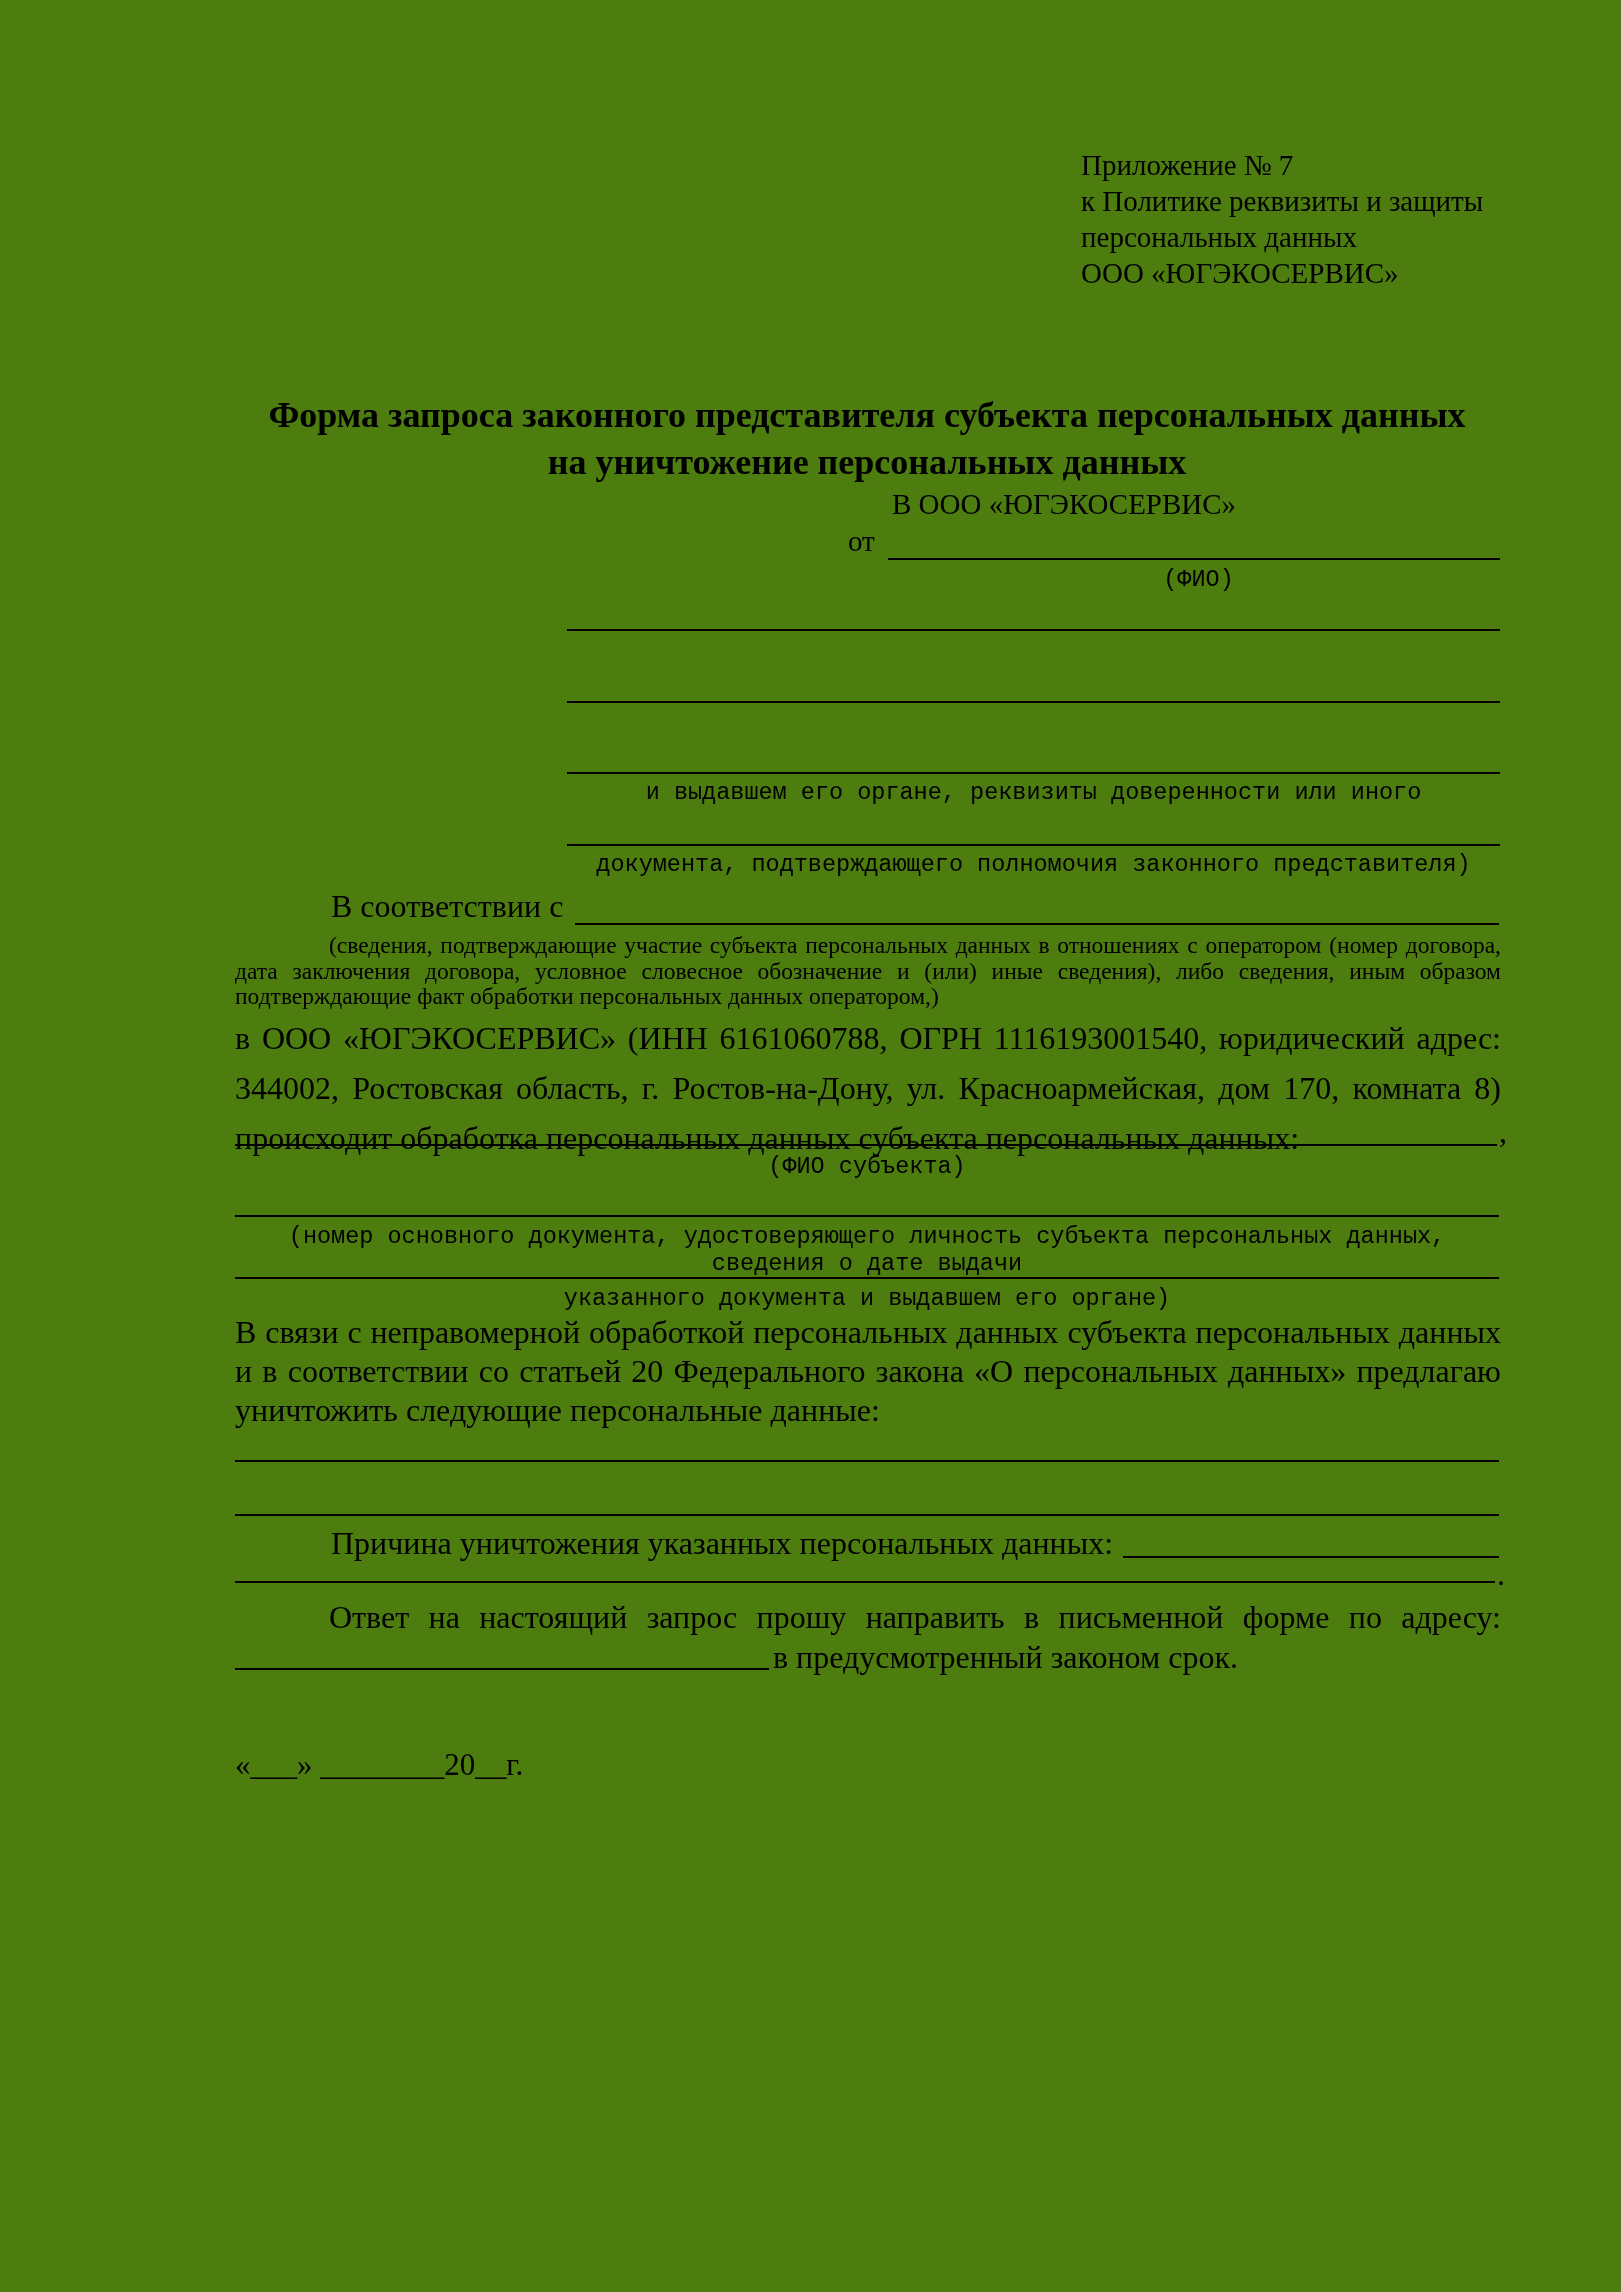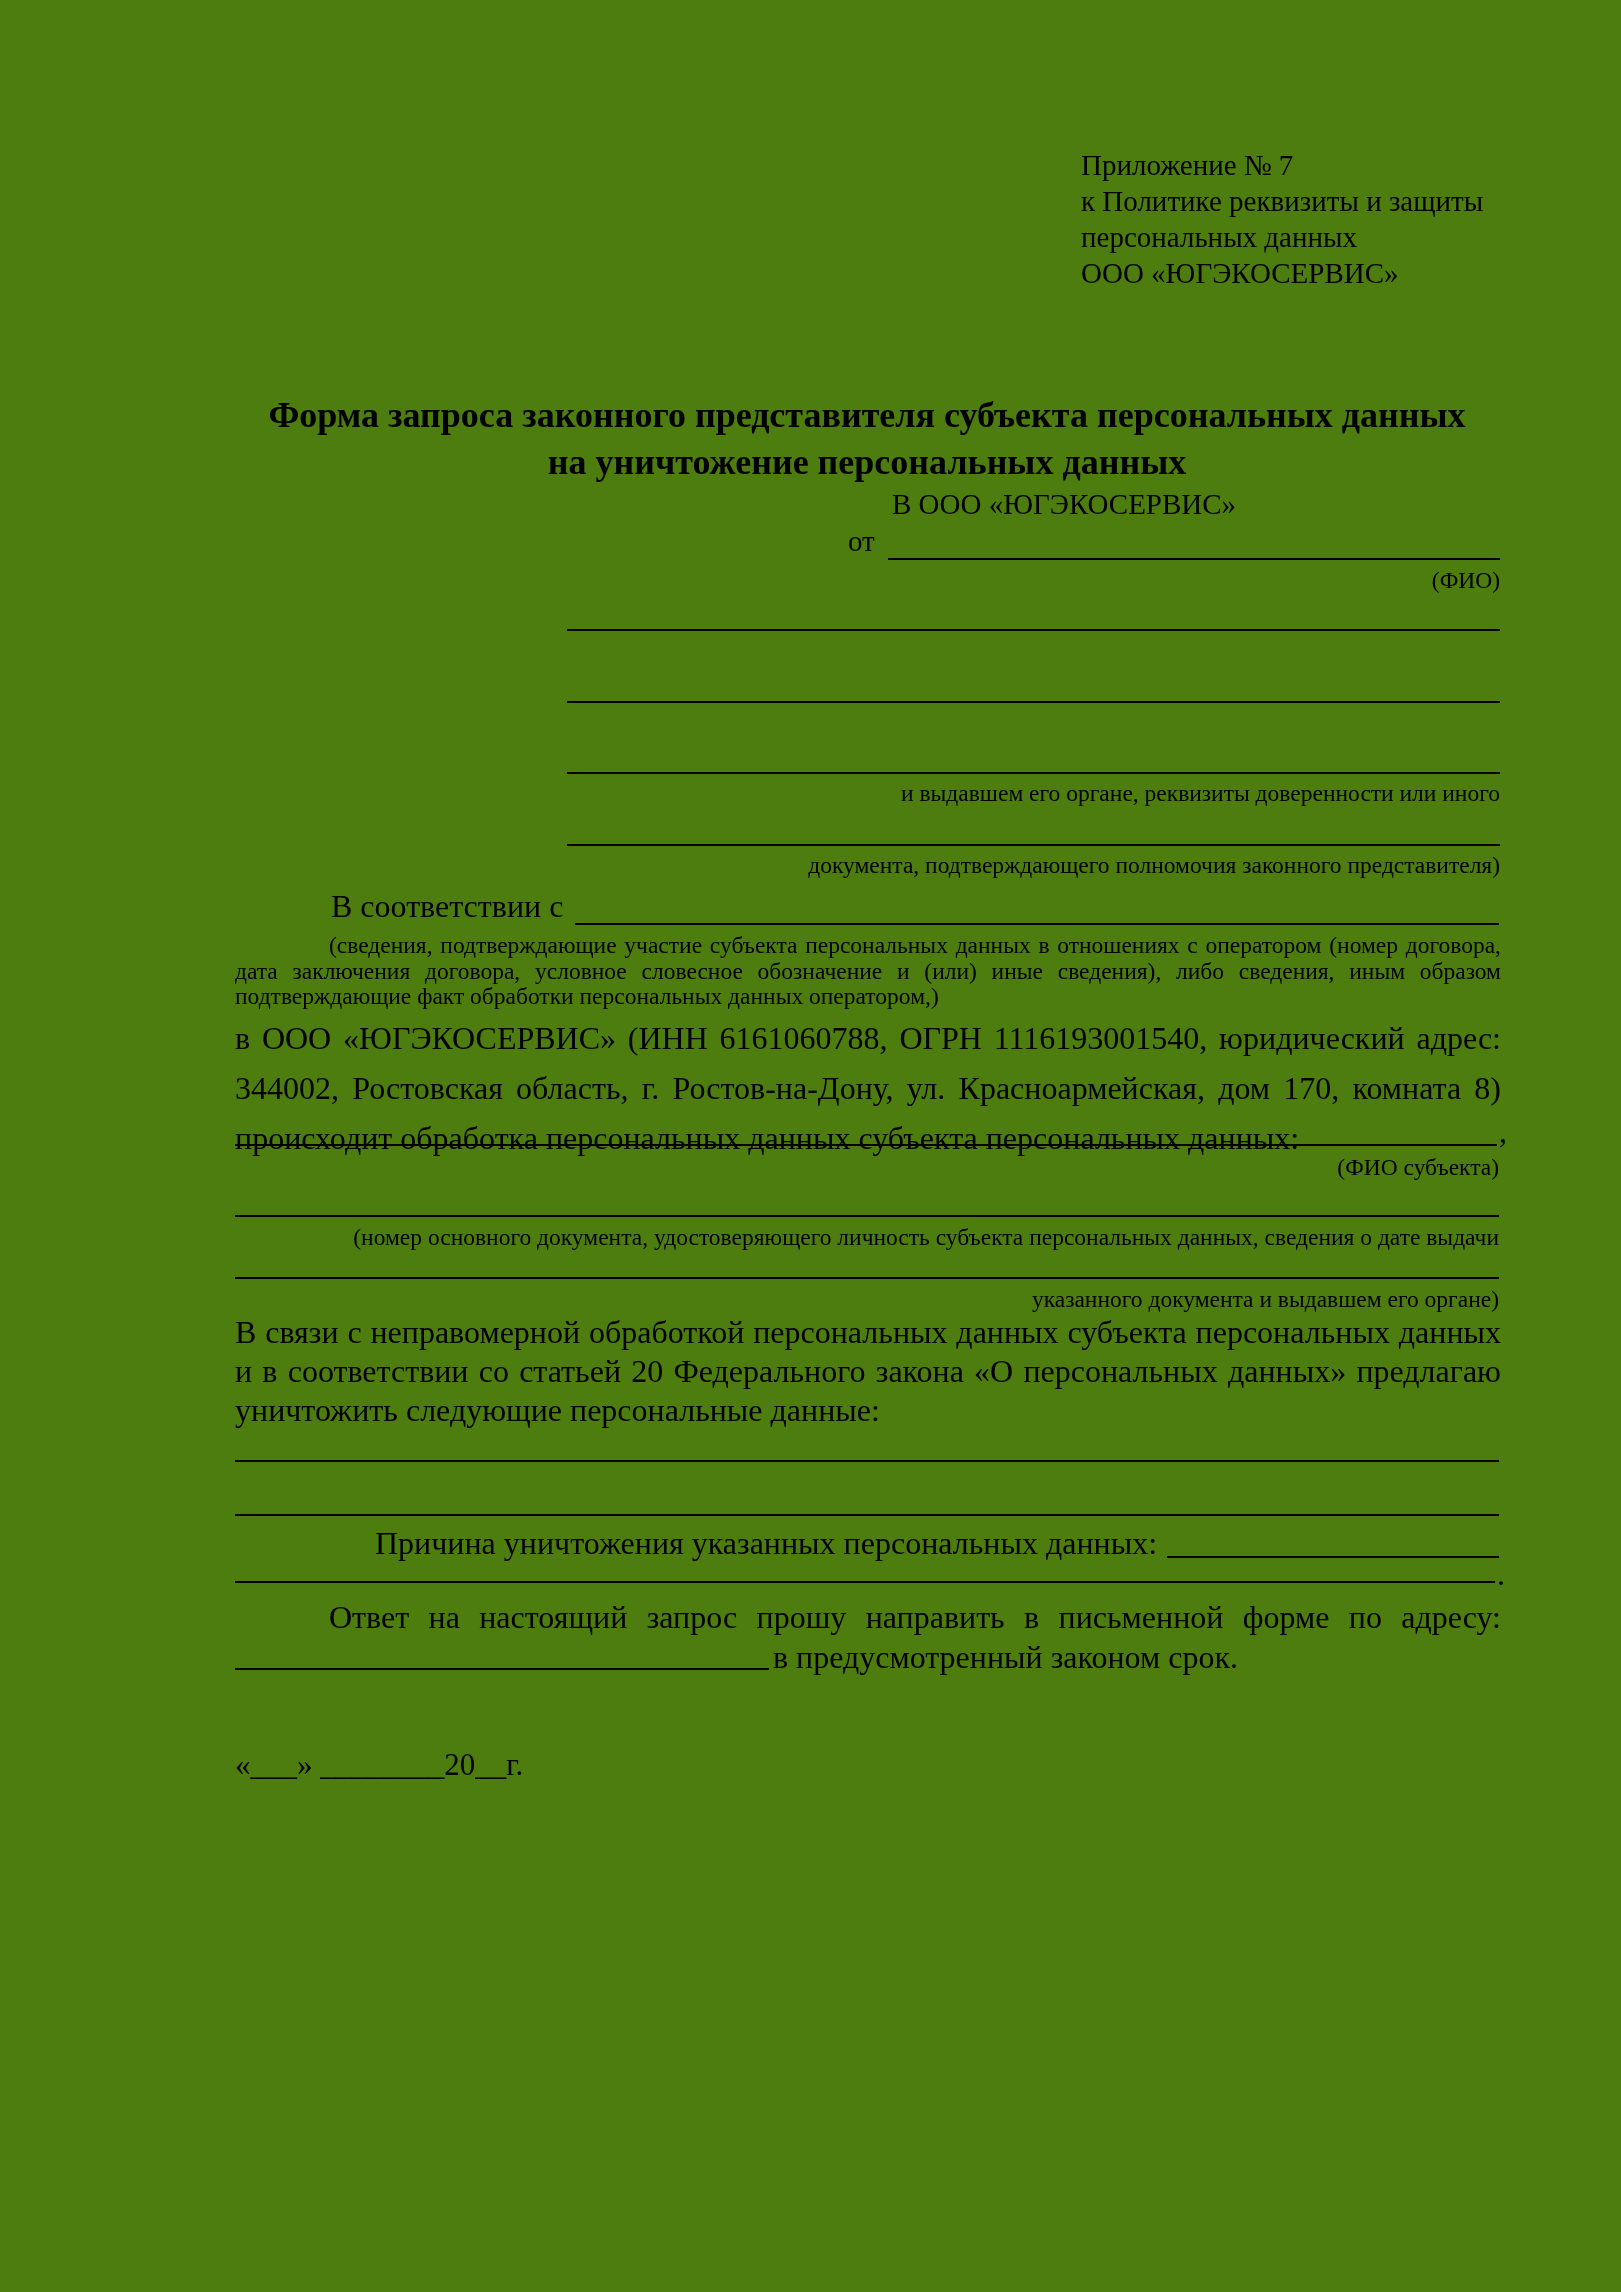--- a/index.html
+++ b/index.html
@@ -20,21 +20,21 @@
   
   .title { left:235px; top:392px; width:1264px; text-align:center;
            font-weight:bold; font-size:36px; line-height:47px; }
 
   
   .addressee { left:892px; top:488px; font-size:29px; }
   .from-row  { left:848px; top:525px; width:652px; height:35px; display:flex; font-size:29px; }
   .from-row .lbl { margin-right:13.7px; }
   .fill { flex:1 1 auto; border-bottom:2.9px solid #000; }
 
-  .cap { font-size:23.5px; line-height:26.5px; text-align:right; }
+  .cap { font-size:23.5px; line-height:26.5px; text-align:center;font-family:Liberation Mono, monospace; }
   .cap-fio { left:897px; top:567px; width:603px; }
 
   .uline { height:0; border-bottom:2.9px solid #000; }
   .u-rep { left:567px; width:933px; }
   .cap-rep { left:567px; width:933px; }
 
   
   .accord-row { left:331px; top:888px; width:1168px; height:37px; display:flex; font-size:32px; }
   .accord-row .lbl { margin-right:11.8px; white-space:nowrap; }
   .accord-cap { left:235px; top:933px; width:1266px; font-size:23.5px; line-height:25.5px;
@@ -44,21 +44,21 @@
   .p-operator { top:1013px; line-height:50px; }
   .p-unlawful { top:1313px; line-height:39px; }
 
   .comma-row { left:235px; top:1113px; width:1272px; height:33px; display:flex; font-size:32px; }
   .comma-row .tail { margin-left:2px; }
 
   .u-full { left:235px; width:1264px; }
   .cap-full { left:235px; width:1264px; }
 
   .reason-row { left:331px; top:1525px; width:1168px; height:33px; display:flex; font-size:32px; }
-  .reason-row .lbl { margin-right:9.8px; white-space:nowrap;margin-left:44px; }
+  .reason-row .lbl { margin-right:9.8px; white-space:nowrap; }
 
   .period-row { left:235px; top:1556px; width:1270px; height:27.4px; display:flex; font-size:32px; }
   .period-row .tail { margin-left:2px; }
 
   .p-response { top:1598px; line-height:39px; text-indent:94px;
                 text-align:justify; text-align-last:justify; }
 
   .deadline-row { left:235px; top:1639px; width:1039px; height:31px; display:flex; font-size:32px; }
   .deadline-row .fill { flex:0 0 534px; }
   .deadline-row .txt { margin-left:3.9px; white-space:nowrap; }

